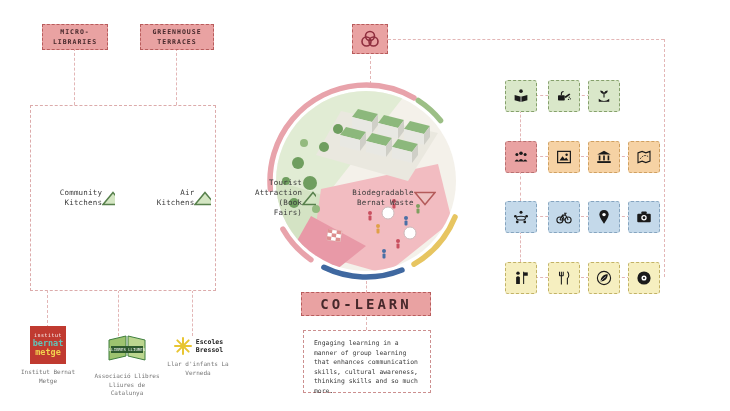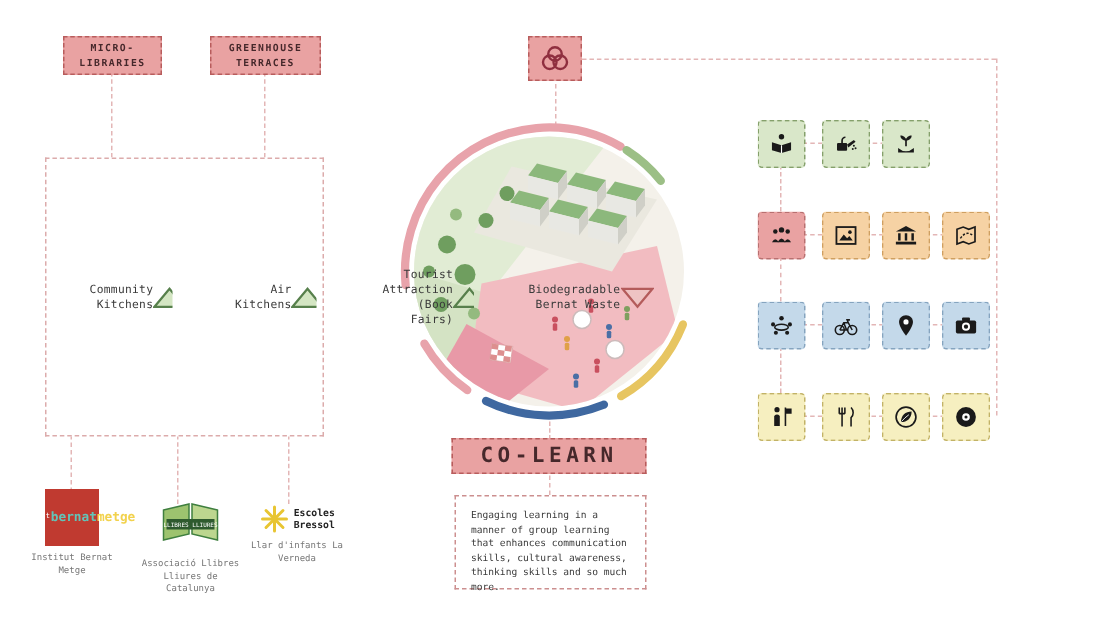--- a/index.html
+++ b/index.html
@@ -24,21 +24,21 @@
   
   .tile{position:absolute;width:30px;height:30px;border-radius:3px;display:flex;align-items:center;
         justify-content:center;z-index:2;}
   .t-green {background:#d9e7c9;border:1px dashed #85a06b;}
   .t-red   {background:#e9a2a2;border:1px dashed #b87070;}
   .t-orange{background:#f6d2a4;border:1px dashed #cf9f60;}
   .t-blue  {background:#c4d9ea;border:1px dashed #85a4bf;}
   .t-yellow{background:#f6efc0;border:1px dashed #c2b266;}
   
   .caption{font-size:6px;color:#777;text-align:center;white-space:pre-line;margin-top:4px;line-height:1.45;}
-  .logo1{width:36px;height:38px;margin:0 auto;background:#c03a30;display:flex;flex-direction:row;
+  .logo1{width:36px;height:38px;margin:0 auto;background:#c03a30;display:flex;flex-direction:column;
          align-items:center;justify-content:center;line-height:1.05;}
   .l1a{font-size:5px;color:#ffffff;letter-spacing:0.5px;}
   .l1b{font-size:8.5px;font-weight:bold;color:#62c4b8;}
   .l1c{font-size:8.5px;font-weight:bold;color:#f2d24e;text-align:right;}
   .l3t{font-size:6.5px;font-weight:bold;color:#222;white-space:pre-line;line-height:1.3;text-align:left;}
   .logo3row{display:flex;align-items:center;justify-content:center;gap:3px;}
   .circle-wrap{z-index:1;}
 </style>
 </head>
 <body>

